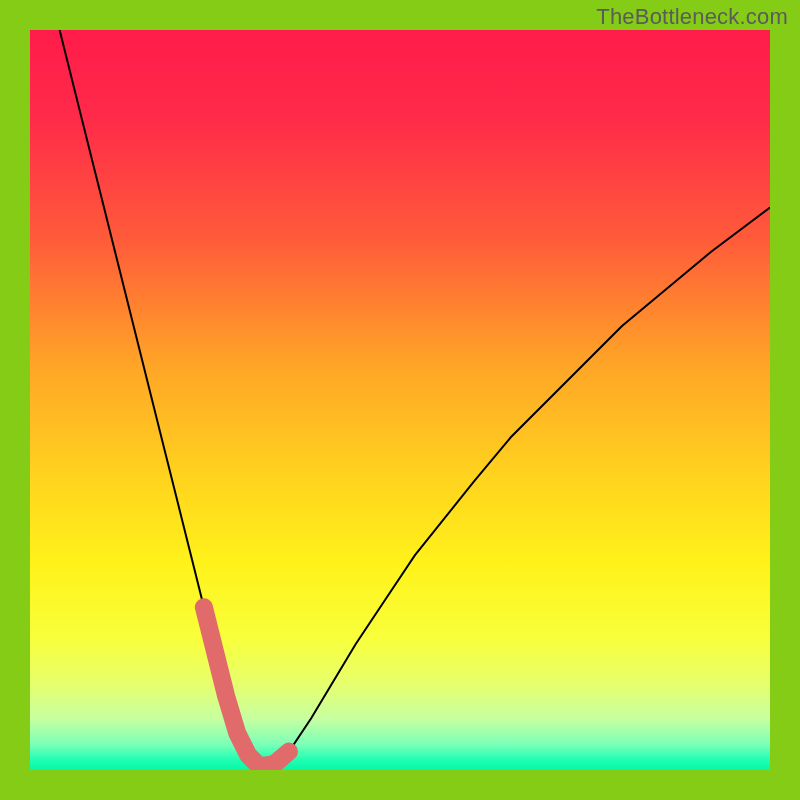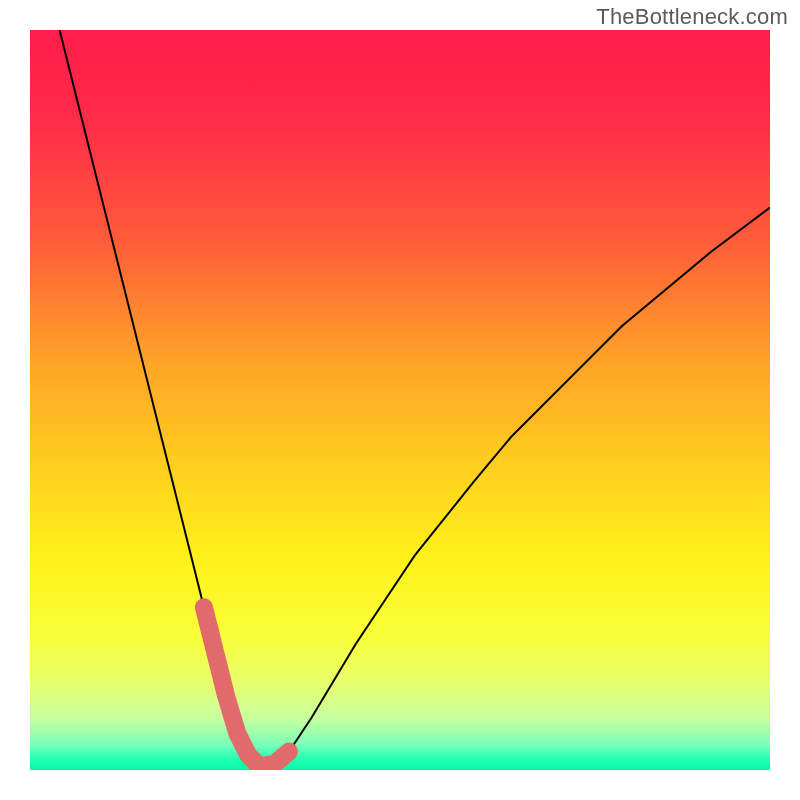--- a/index.html
+++ b/index.html
@@ -10,21 +10,21 @@
     background: #000;
     overflow: hidden;
     font-family: Arial, Helvetica, sans-serif;
   }
   .frame {
     position: absolute;
     left: 0;
     top: 0;
     width: 800px;
     height: 800px;
-    background: #ffffff;
+    background: #84cc16;
   }
   .plot-area {
     position: absolute;
     left: 30px;
     top: 30px;
     width: 740px;
     height: 740px;
     overflow: hidden;
   }
   .gradient {

